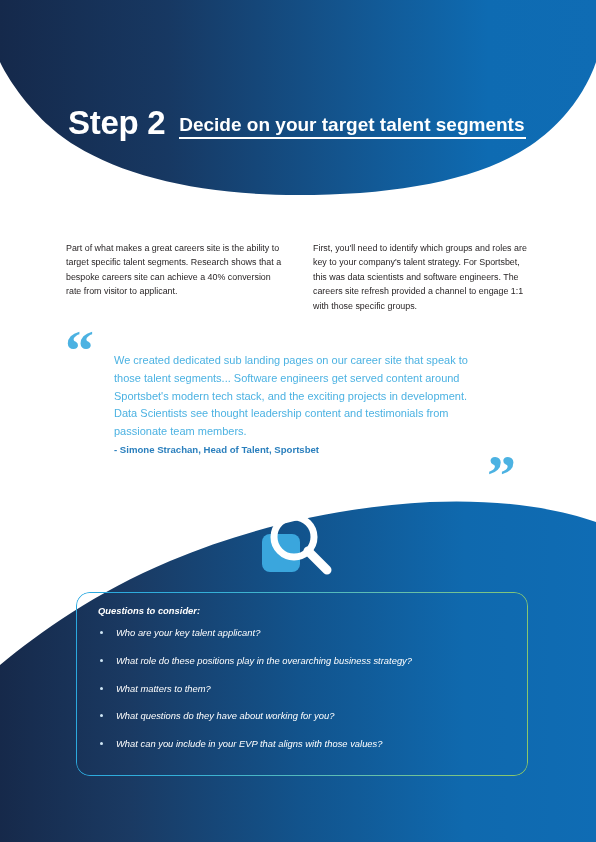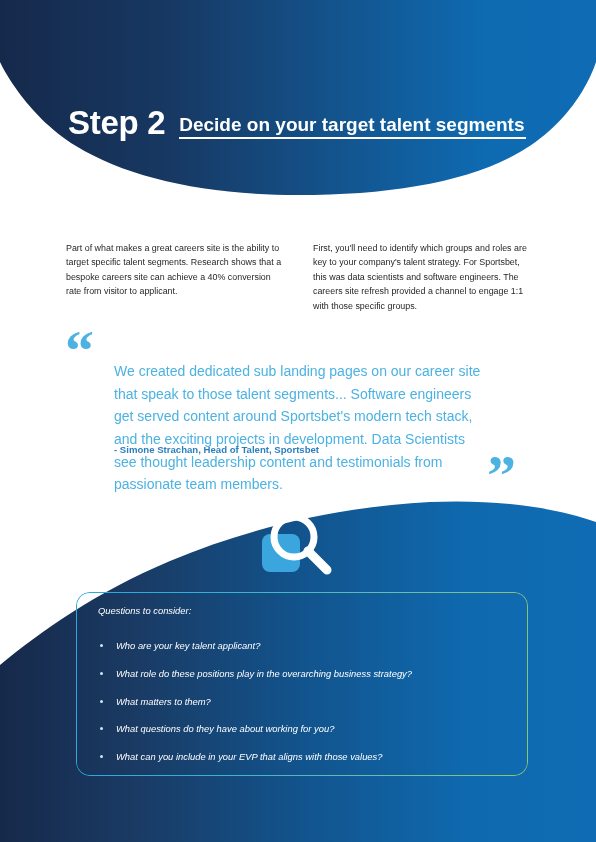--- a/index.html
+++ b/index.html
@@ -90,24 +90,24 @@
     color: #4cb2e2;
     font-size: 58px;
     font-weight: bold;
     line-height: 1;
     font-family: "Liberation Serif", serif;
     letter-spacing: -2px;
   }
   .quote-body {
     position: absolute;
     left: 114px;
-    top: 360px;
+    top: 352px;
     width: 374px;
     color: #4cb2e2;
-    font-size: 14px;
+    font-size: 11px;
     line-height: 1.62;
   }
   .quote-attrib {
     position: absolute;
     left: 114px;
     top: 444px;
     color: #2a7fbd;
     font-size: 9.6px;
     font-weight: bold;
   }
@@ -145,23 +145,23 @@
     mask-composite: exclude;
     pointer-events: none;
   }
   .qbox-inner {
     position: relative;
     padding: 13px 22px 10px 22px;
   }
   .qbox-title {
     color: #ffffff;
     font-size: 9.4px;
-    font-weight: normal;
+    font-weight: bold;
     font-style: italic;
-    margin-bottom: 24px;
+    margin-bottom: 11px;
   }
   .qlist {
     list-style: none;
     margin: 0;
     padding: 0;
   }
   .qlist li {
     position: relative;
     color: #ffffff;
     font-size: 9.4px;

